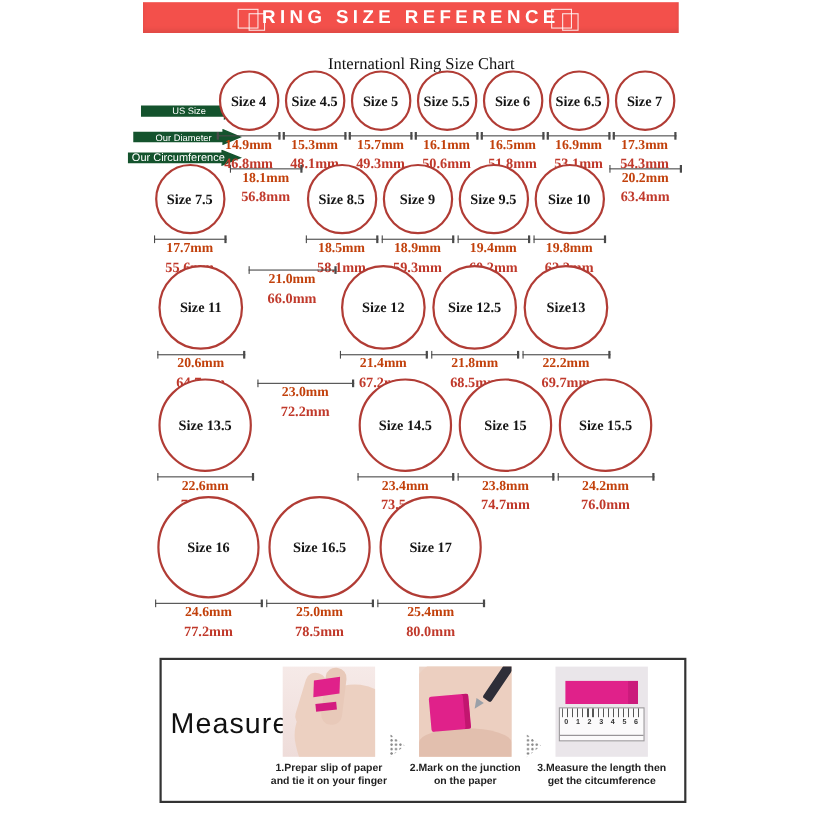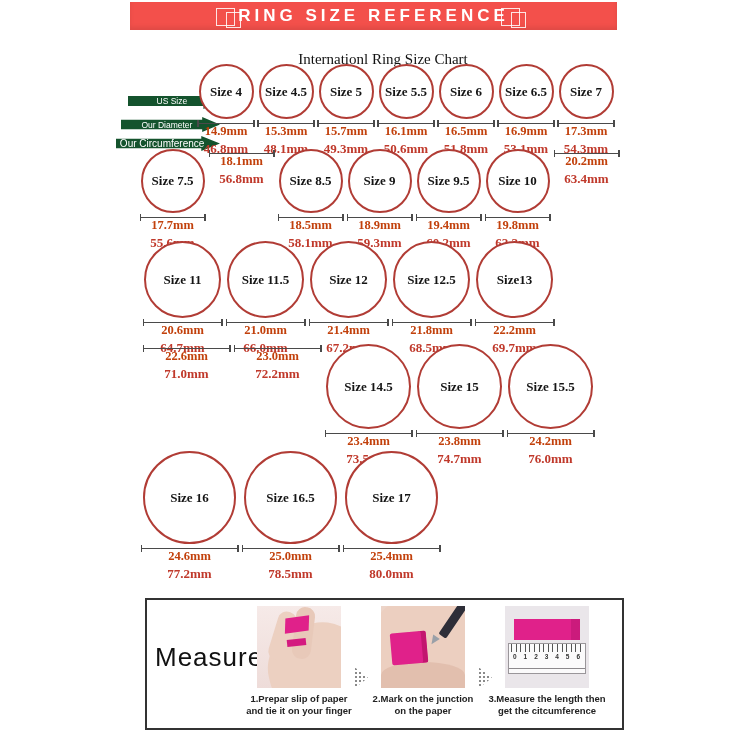--- a/index.html
+++ b/index.html
@@ -244,23 +244,20 @@
       <div class="row row3">
         <div class="item">
           <div class="circle">
             <span class="size-label">Size 11</span>
           </div>
           <div class="dline"></div>
           <div class="dia">20.6mm</div>
           <div class="cir">64.7mm</div>
         </div>
         <div class="item">
-          <div class="circle">
-            <span class="size-label">Size 11.5</span>
-          </div>
           <div class="dline"></div>
           <div class="dia">21.0mm</div>
           <div class="cir">66.0mm</div>
         </div>
         <div class="item">
           <div class="circle">
             <span class="size-label">Size 12</span>
           </div>
           <div class="dline"></div>
           <div class="dia">21.4mm</div>
@@ -278,20 +275,23 @@
           <div class="circle">
             <span class="size-label">Size13</span>
           </div>
           <div class="dline"></div>
           <div class="dia">22.2mm</div>
           <div class="cir">69.7mm</div>
         </div>
       </div>
       <div class="row row4">
         <div class="item">
+          <div class="circle">
+            <span class="size-label">Size 13.5</span>
+          </div>
           <div class="dline"></div>
           <div class="dia">22.6mm</div>
           <div class="cir">71.0mm</div>
         </div>
         <div class="item">
           <div class="dline"></div>
           <div class="dia">23.0mm</div>
           <div class="cir">72.2mm</div>
         </div>
         <div class="item">

